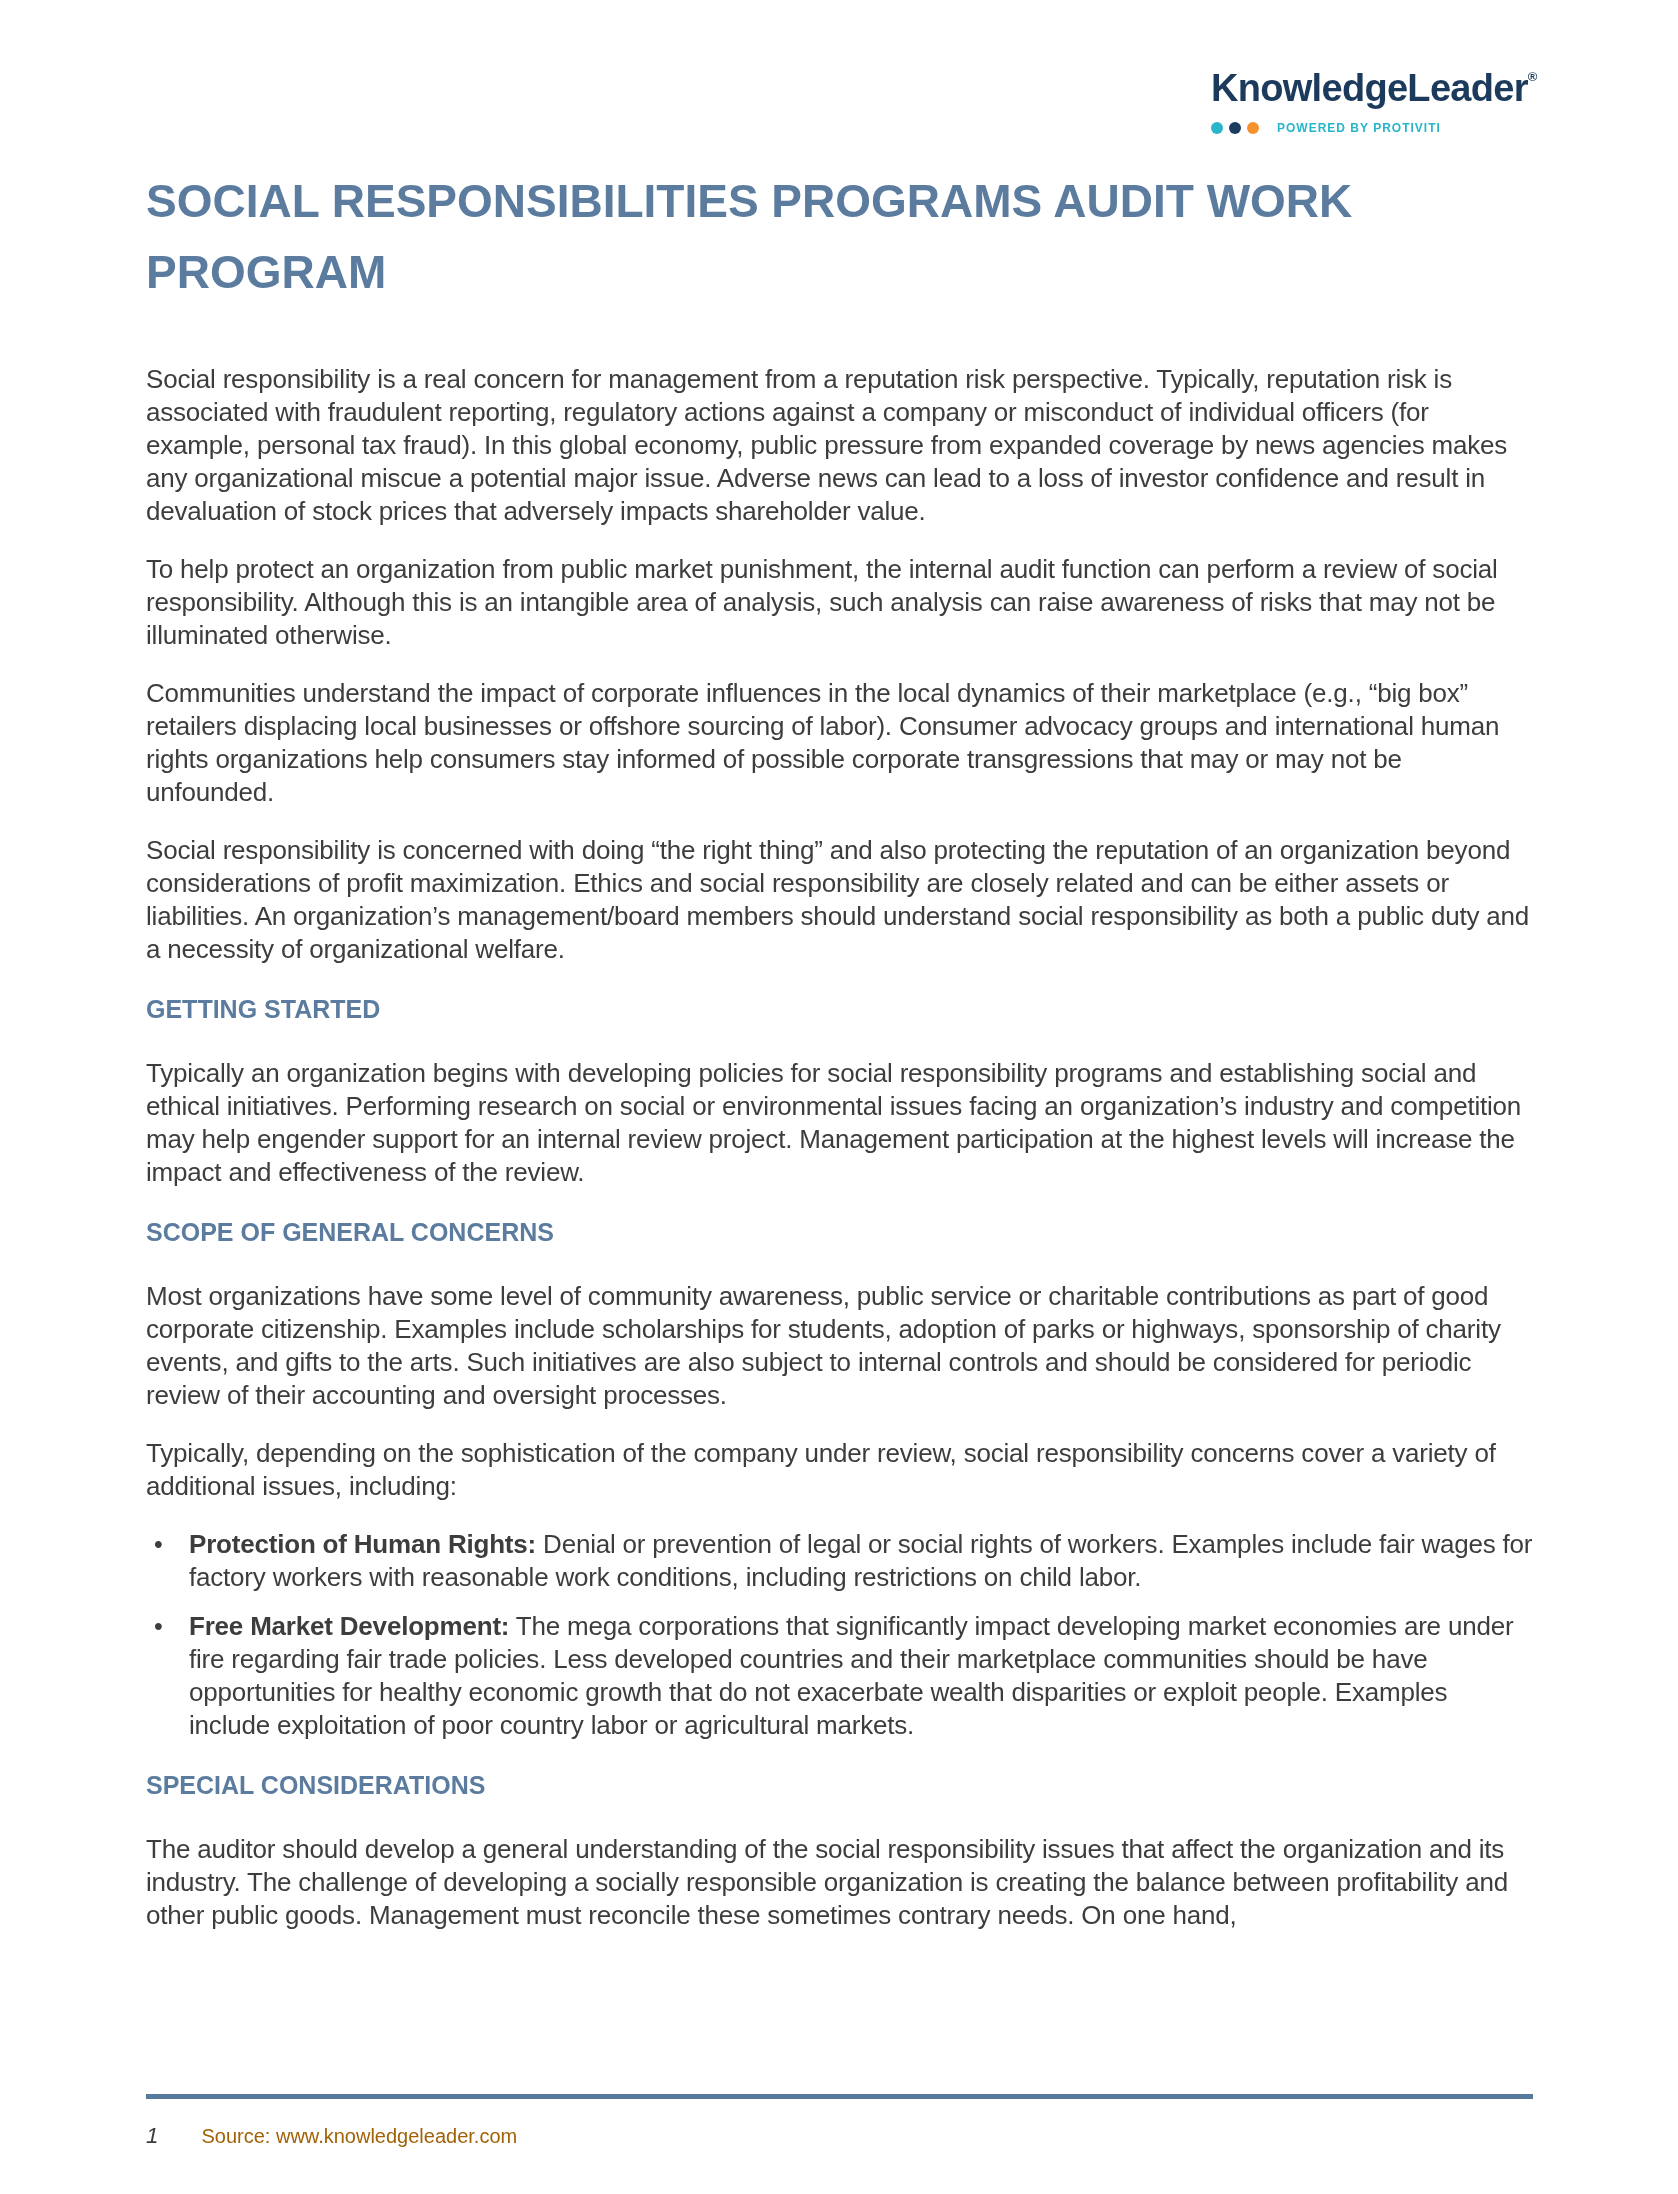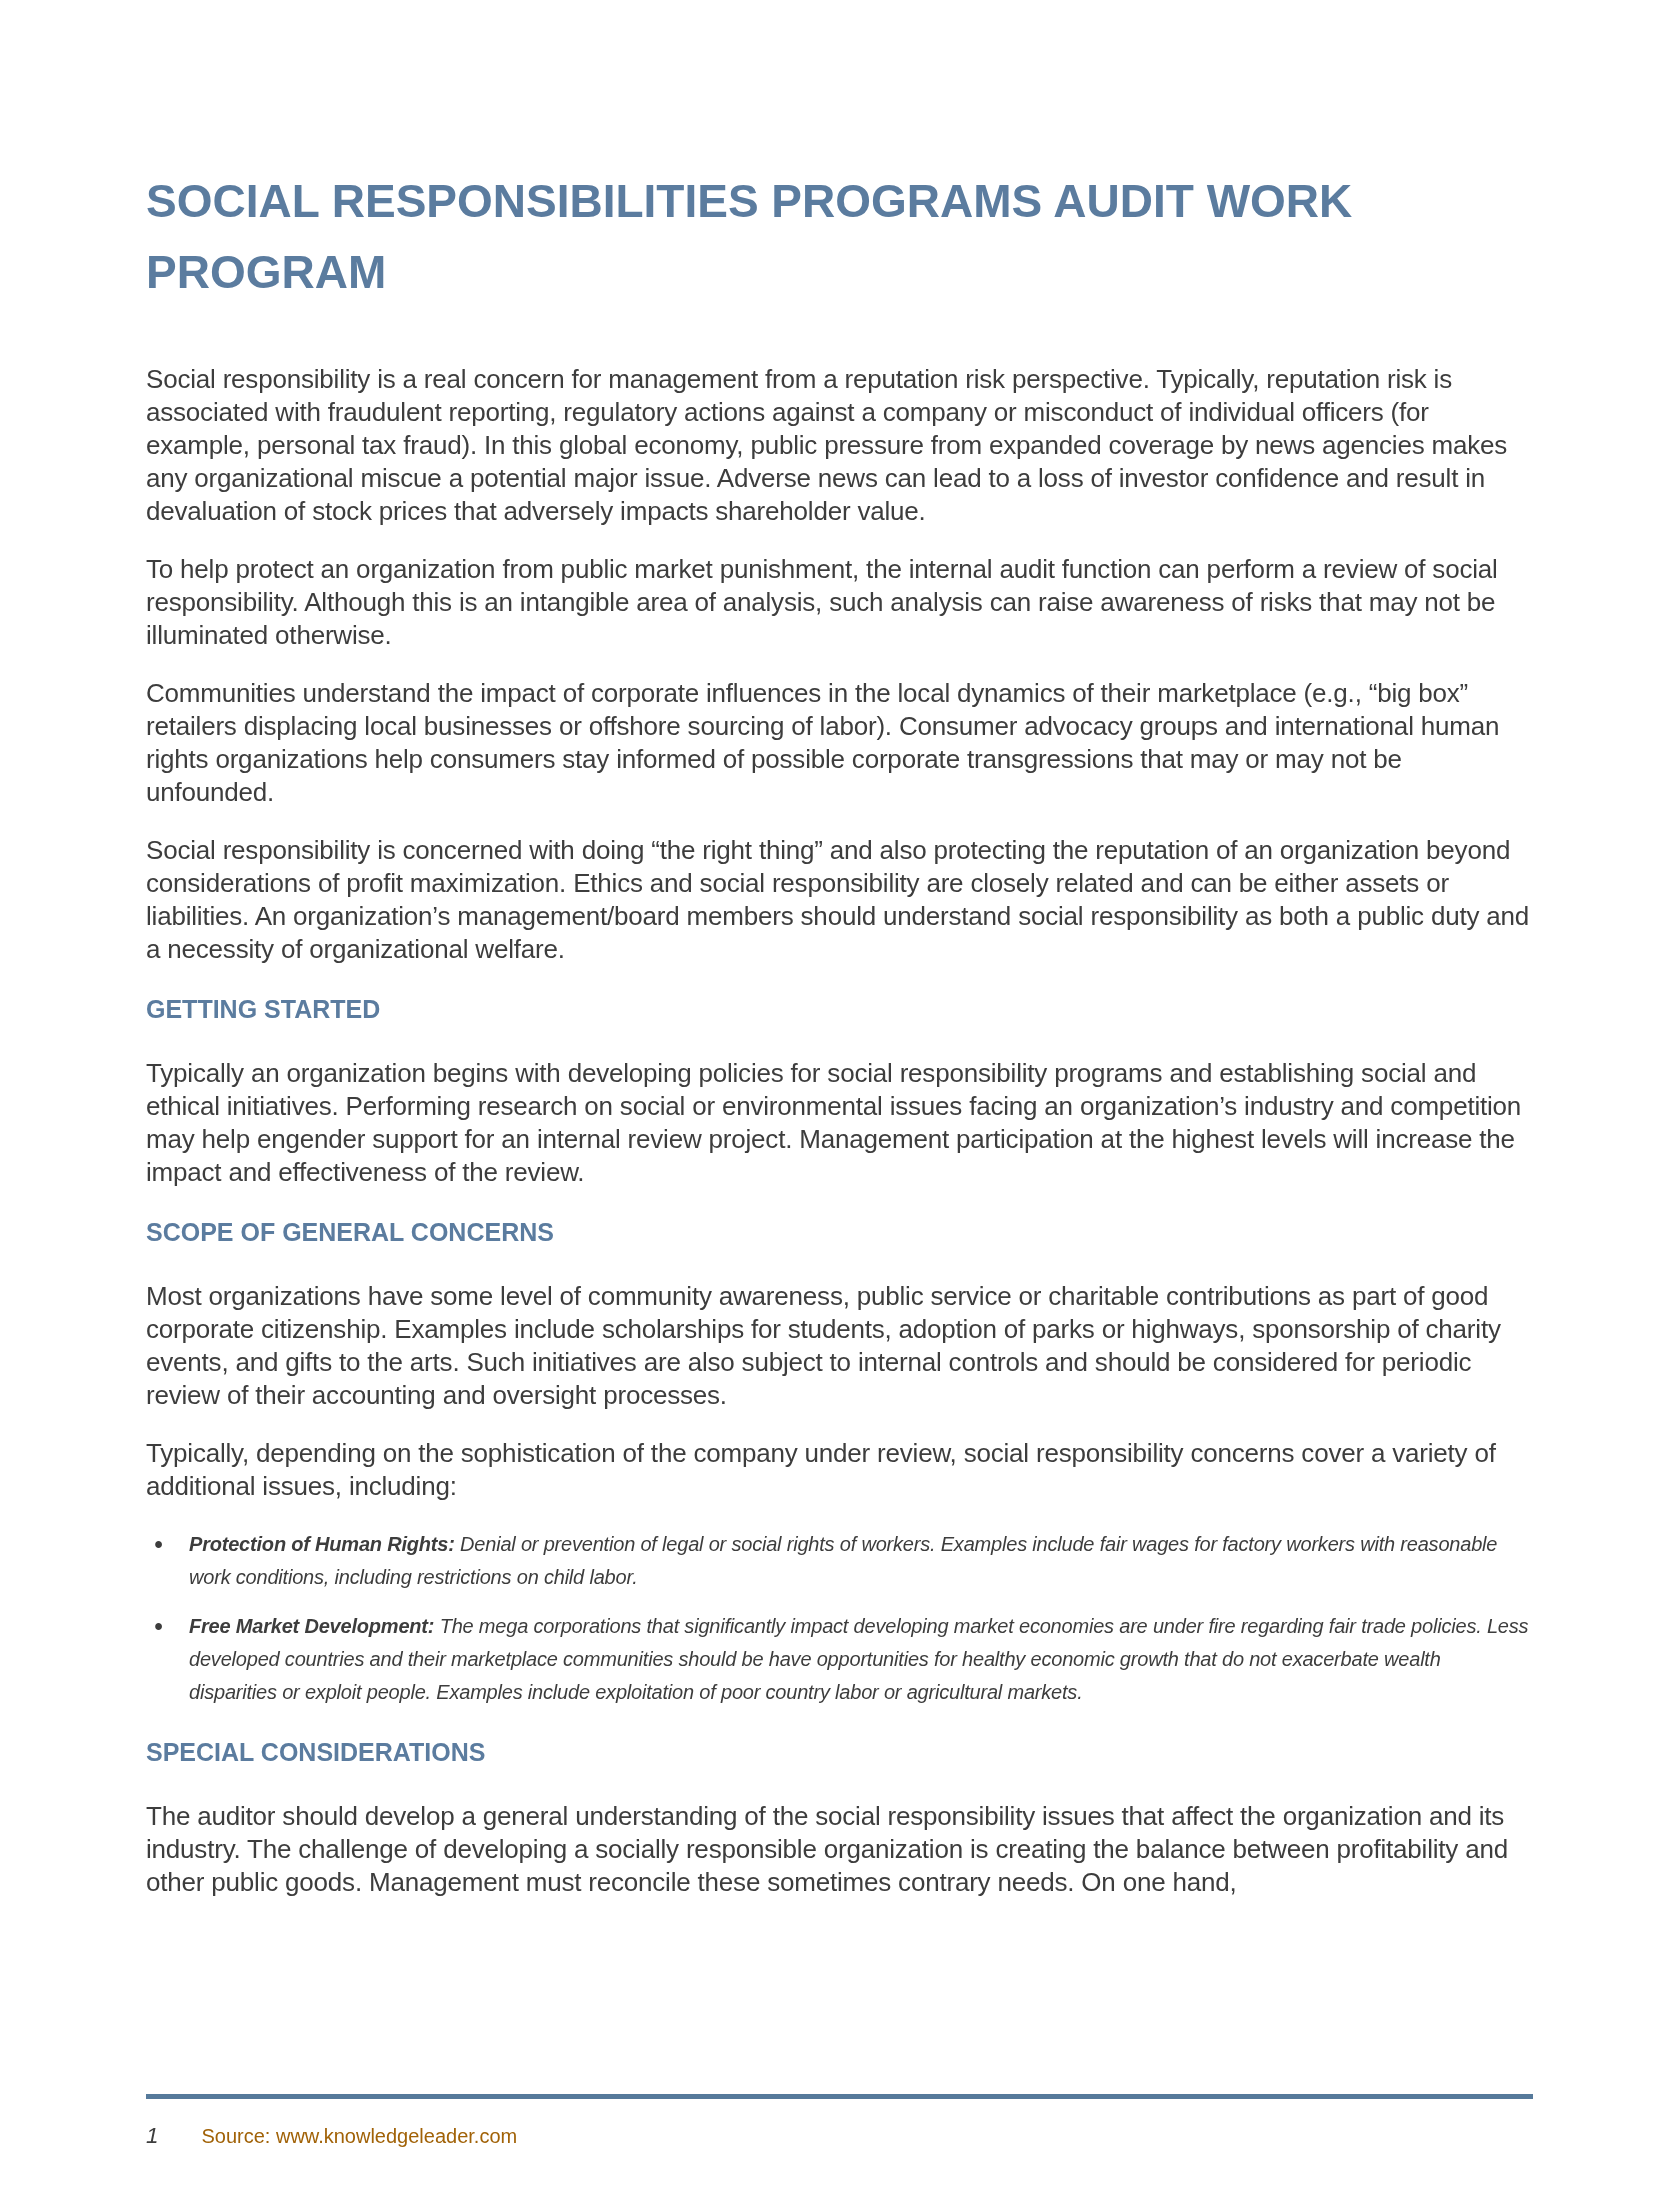--- a/index.html
+++ b/index.html
@@ -62,25 +62,24 @@
     margin: 16px 0 29px 0;
   }
   ul.concerns {
     list-style: none;
     margin: 0 0 25px 0;
     padding: 0;
   }
   ul.concerns li {
     position: relative;
     padding-left: 43px;
-    font-size: 20px;
+    font-size: 26px;
     line-height: 33px;
     letter-spacing: -0.2px;
     margin-bottom: 16px;
-    font-style: italic;
   }
   ul.concerns li::before {
     content: "\2022";
     position: absolute;
     left: 8px; top: 0;
     font-size: 25px;
     color: #3D3D3D;
   }
   .bullet-label { font-weight: bold; }
 
@@ -89,20 +88,29 @@
   .rule { height: 4.6px; background: #567A9B; }
   .footline { display: flex; align-items: baseline; margin-top: 24px; }
   .fn { font-size: 22.4px; font-style: italic; color: #3D3D3D; }
   .src { font-size: 20px; color: #a16207; margin-left: 43px; }
 </style>
 </head>
 <body>
 
 <div class="page">
 
+  <header class="logo">
+    <div class="wordmark"><span>KnowledgeLeader</span><sup class="reg">®</sup></div>
+    <div class="logo-row">
+      <span class="dot" style="background:#2BB5C9"></span>
+      <span class="dot" style="background:#1C3D5E"></span>
+      <span class="dot" style="background:#F5922E"></span>
+      <span class="tagline">POWERED BY PROTIVITI</span>
+    </div>
+  </header>
 
   <main class="content">
 
     <h1>SOCIAL RESPONSIBILITIES PROGRAMS AUDIT WORK PROGRAM</h1>
 
     <p>Social responsibility is a real concern for management from a reputation risk perspective. Typically, reputation risk is associated with fraudulent reporting, regulatory actions against a company or misconduct of individual officers (for example, personal tax fraud). In this global economy, public pressure from expanded coverage by news agencies makes any organizational miscue a potential major issue. Adverse news can lead to a loss of investor confidence and result in devaluation of stock prices that adversely impacts shareholder value.</p>
     <p>To help protect an organization from public market punishment, the internal audit function can perform a review of social responsibility. Although this is an intangible area of analysis, such analysis can raise awareness of risks that may not be illuminated otherwise.</p>
     <p>Communities understand the impact of corporate influences in the local dynamics of their marketplace (e.g., “big box” retailers displacing local businesses or offshore sourcing of labor). Consumer advocacy groups and international human rights organizations help consumers stay informed of possible corporate transgressions that may or may not be unfounded.</p>
     <p>Social responsibility is concerned with doing “the right thing” and also protecting the reputation of an organization beyond considerations of profit maximization. Ethics and social responsibility are closely related and can be either assets or liabilities. An organization’s management/board members should understand social responsibility as both a public duty and a necessity of organizational welfare.</p>
 

